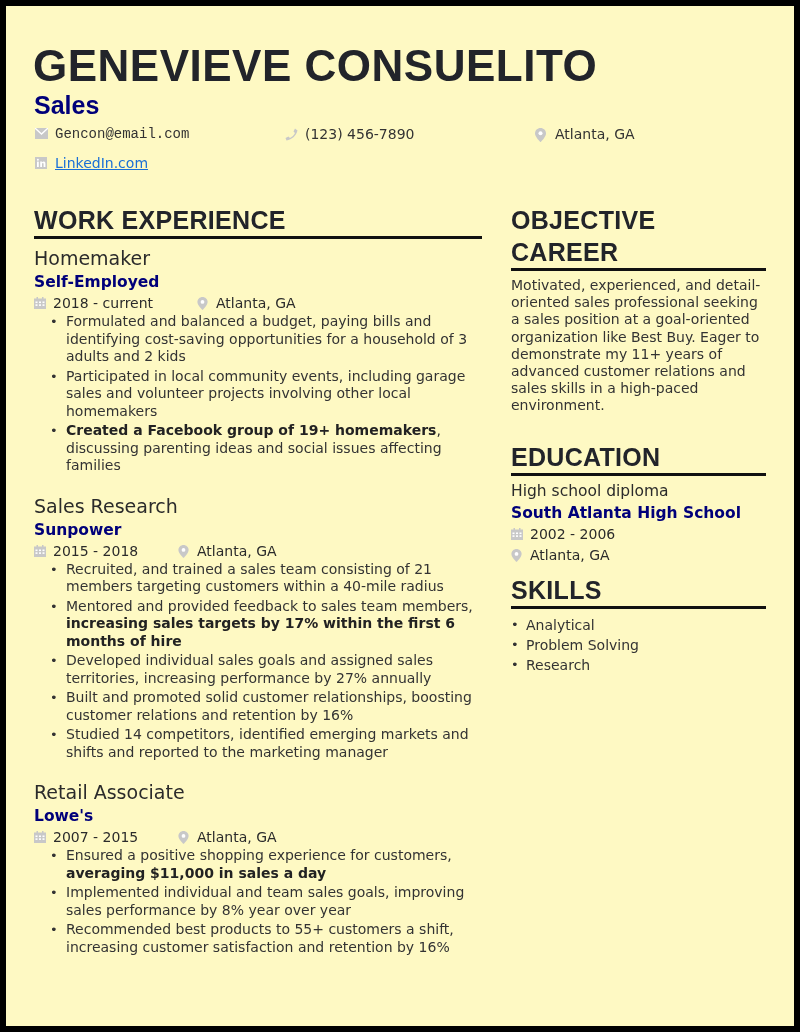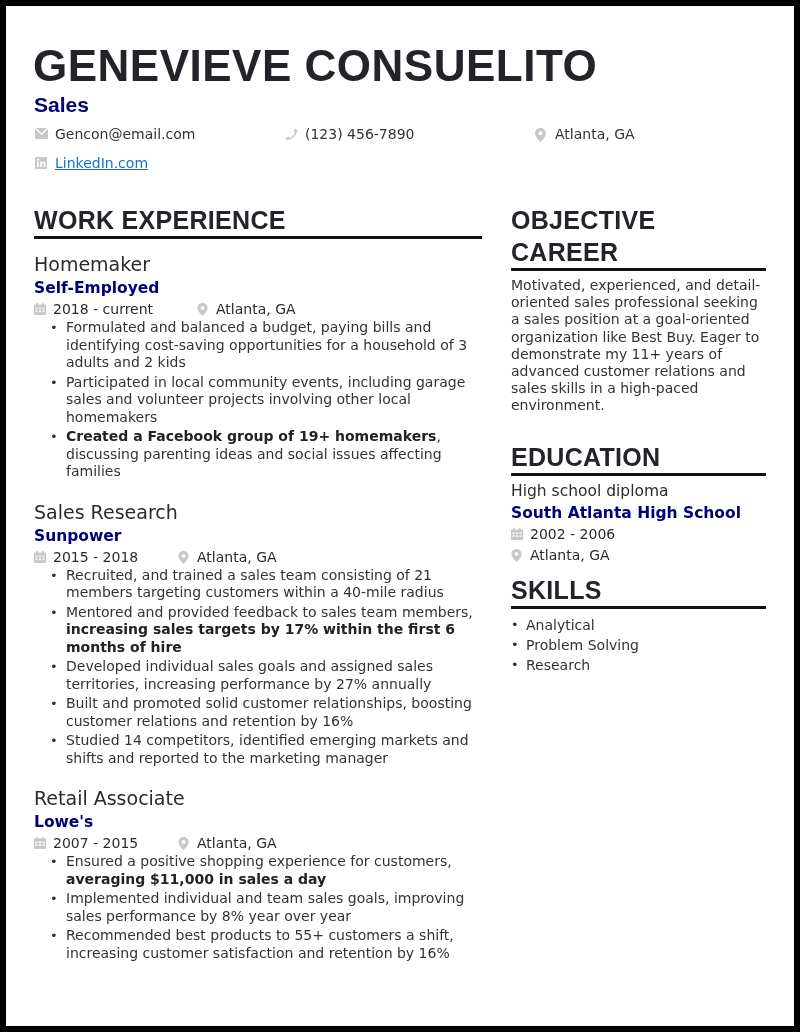--- a/index.html
+++ b/index.html
@@ -1,44 +1,44 @@
 <!DOCTYPE html>
 <html><head>
 <meta charset="utf-8">
 <style>
   * { box-sizing: border-box; margin: 0; padding: 0; }
   html, body { width: 800px; height: 1032px; background: #000; }
   body { font-family: "DejaVu Sans", "Liberation Sans", sans-serif; color: #2b2b2b; }
   .page {
     position: absolute; left: 6px; top: 6px; width: 788px; height: 1020px;
-    background: #ffffff; overflow: hidden;
+    background: #fef9c3; overflow: hidden;
   }
   .name {
     position: absolute; left: 27px; top: 36px;
     font-family: "Liberation Sans", sans-serif; font-weight: 700;
     font-size: 44px; letter-spacing: 0.5px; color: #22242a; line-height: 48px;
   }
   .title {
     position: absolute; left: 28px; top: 84px;
     font-family: "Liberation Sans", sans-serif; font-weight: 700;
-    font-size: 21px; color: #00007a; line-height: 30px; text-align: center;
+    font-size: 25px; color: #00007a; line-height: 30px; text-align: center;
   }
   .contact { position: absolute; font-size: 14px; line-height: 18px; color: #333; display: flex; align-items: center; }
   .contact .ico { width: 13px; height: 13px; margin-right: 7px; display: inline-flex; }
   .contact a { color: #1a6fd6; text-decoration: underline; }
 
   .col-left { position: absolute; left: 28px; top: 198px; width: 448px; }
   .col-right { position: absolute; left: 505px; top: 198px; width: 255px; }
 
   .sec-h {
     font-family: "Liberation Sans", sans-serif; font-weight: 700; font-size: 25px;
     color: #22242a; line-height: 32px; letter-spacing: 0.3px;
     border-bottom: 3px solid #111; padding-bottom: 0px;
   }
-  .job { margin-top: 12px; }
+  .job { margin-top: 6px; }
   .job + .job { margin-top: 18px; }
   .job-title { font-size: 19px; line-height: 26px; color: #2b2b2b; }
   .company { font-size: 15.5px; line-height: 22px; color: #00007a; font-weight: 600; }
   .meta { display: flex; align-items: center; font-size: 14px; line-height: 20px; color: #2b2b2b; }
   .meta .ico { width: 12px; height: 12px; margin-right: 7px; display: inline-flex; }
   .meta .loc { margin-left: 0; display: flex; align-items: center; }
   .bullets { list-style: none; margin-left: 14px; }
   .bullets li { position: relative; padding-left: 18px; font-size: 14px; line-height: 17.5px; color: #333; margin-bottom: 2px; }
   .bullets li::before { content: "•"; position: absolute; left: 2px; top: 0; color: #333; font-size: 13px; }
   .bullets b { font-weight: 700; color: #222; }
@@ -53,21 +53,21 @@
   .skills li::before { content: "•"; position: absolute; left: 0; top: 0; font-size: 13px; }
 </style>
 </head>
 <body>
 
 <div class="page">
 
   <div class="name">GENEVIEVE CONSUELITO</div>
   <div class="title">Sales</div>
 
-  <div class="contact" style="left:29px; top:119px;">
+  <div class="contact" style="left:29px; top:119px;font-family:Liberation Mono, monospace;">
     <span class="ico">
       <svg width="13" height="11" viewBox="0 0 13 11">
           <rect x="0" y="0" width="13" height="11" fill="#c8c8c8"></rect>
           <path d="M0 0 L6.5 6 L13 0" fill="none" stroke="#fff" stroke-width="1.3"></path>
         </svg>
     </span>
     <span>Gencon@email.com</span>
   </div>
 
   <div class="contact" style="left:279px; top:119px;">

